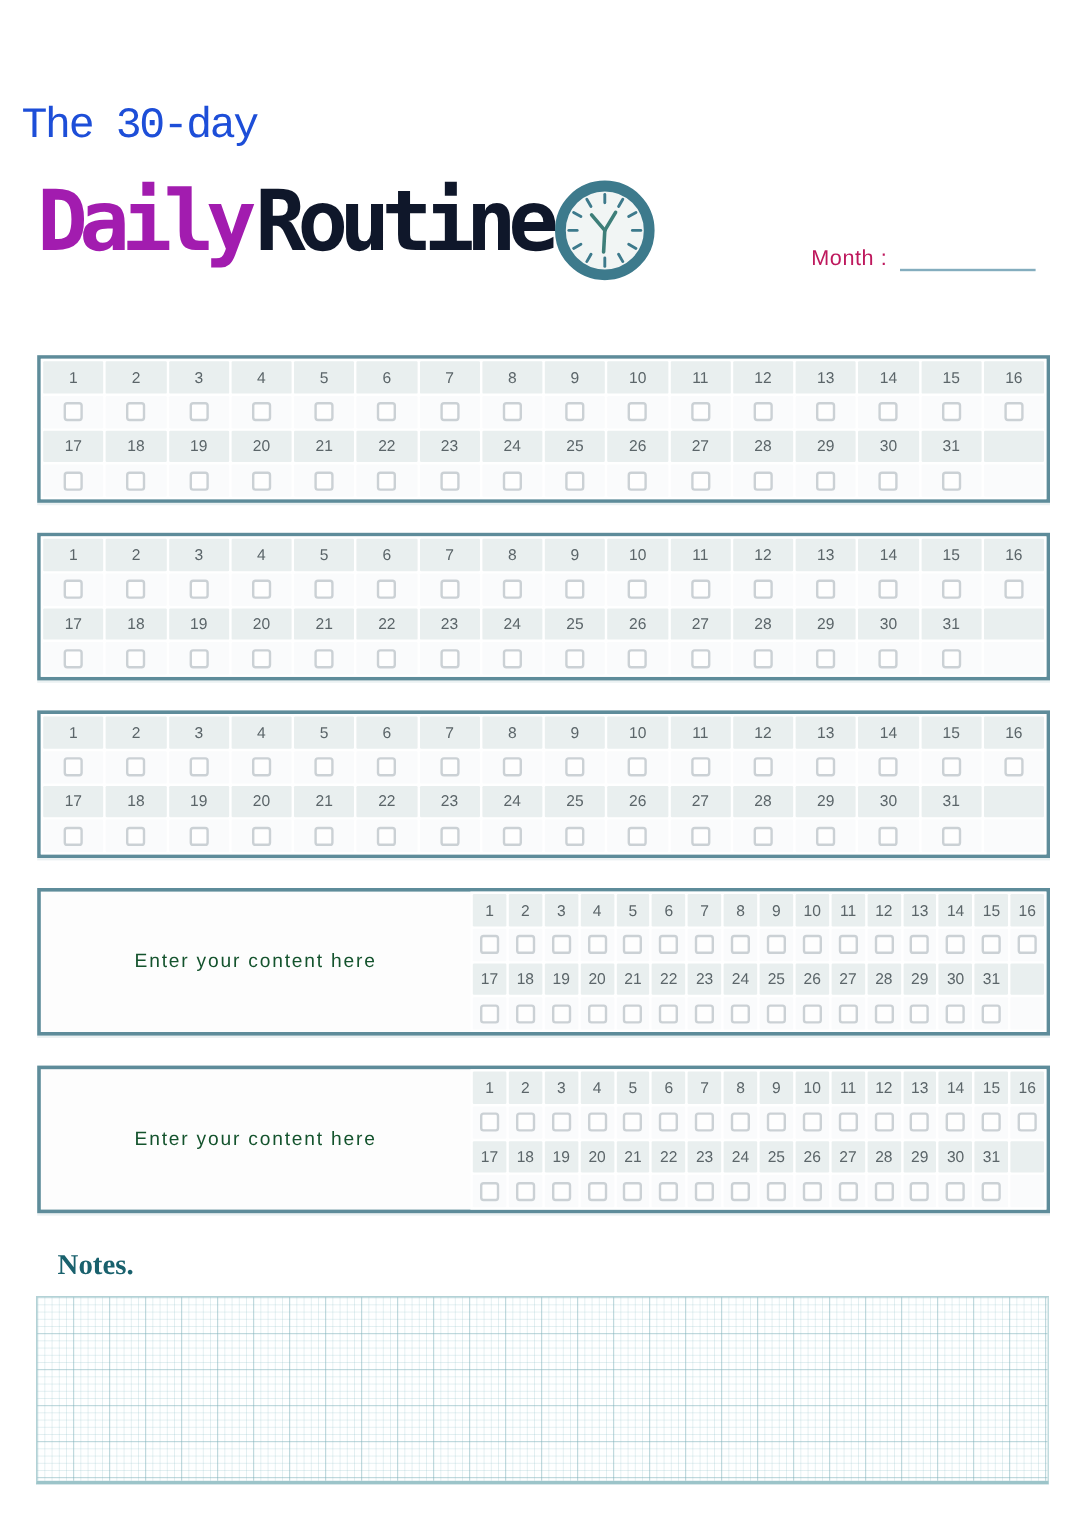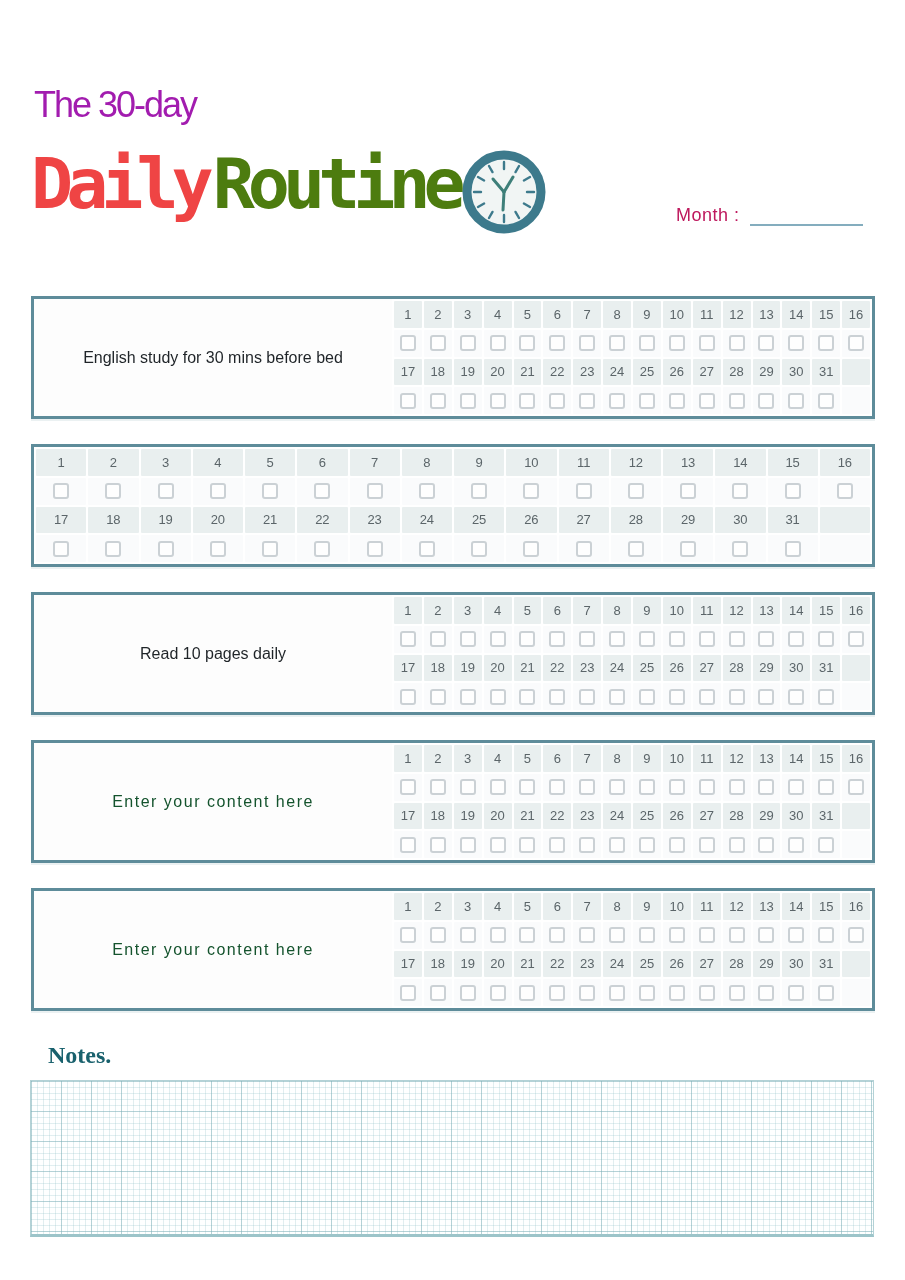--- a/index.html
+++ b/index.html
@@ -2,32 +2,32 @@
 <html><head>
 <meta charset="utf-8">
 <style>
   html,body{margin:0;padding:0;background:#ffffff;}
   .page{
     position:relative;width:905px;height:1280px;background:#ffffff;
     font-family:"Liberation Sans",sans-serif;overflow:hidden;
   }
   
   .title1{
-    position:absolute;left:34px;top:84px;
-    font-family:Liberation Sans, sans-serif;
-    font-size:36px;font-weight:500;letter-spacing:-2px;color:#a21caf;
+    position:absolute;left:18px;top:84px;
+    font-family:Liberation Mono, monospace;
+    font-size:36px;font-weight:500;letter-spacing:-2px;color:#1d4ed8;
   }
   .title2{
     position:absolute;left:31px;top:138px;height:92px;
     font-family:"DejaVu Sans Mono",monospace;
     font-weight:bold;font-size:70px;letter-spacing:-7px;line-height:92px;
     white-space:nowrap;
   }
-  .title2 .w1{color:#ef4444;}
-  .title2 .w2{color:#4d7c0f;margin-left:6px;}
+  .title2 .w1{color:#a21caf;}
+  .title2 .w2{color:#0f172a;margin-left:6px;}
   .clock{
     position:absolute;left:431px;top:12px;width:84px;height:84px;
   }
   .month{
     position:absolute;left:676px;top:204px;font-size:18px;color:#be185d;
     letter-spacing:0.5px;display:flex;align-items:flex-end;
   }
   .month-line{
     display:inline-block;width:113px;height:20px;margin-left:10px;
     border-bottom:2px solid #84ADBE;
@@ -109,21 +109,20 @@
     </span>
   </div>
 
   <div class="month">
     <span>Month :</span>
     <span class="month-line"></span>
   </div>
 
   <div class="trackers">
   <div class="tracker">
-    <div class="tracker-label">English study for 30 mins before bed</div>
     <div class="day-grid">
           <div class="grid-row">
             <div class="cell num-cell">1</div>
             <div class="cell num-cell">2</div>
             <div class="cell num-cell">3</div>
             <div class="cell num-cell">4</div>
             <div class="cell num-cell">5</div>
             <div class="cell num-cell">6</div>
             <div class="cell num-cell">7</div>
             <div class="cell num-cell">8</div>
@@ -388,21 +387,20 @@
             </div>
             <div class="cell box-cell">
               <span class="checkbox"></span>
             </div>
             <div class="cell box-cell"></div>
           </div>
         </div>
   </div>
 
   <div class="tracker">
-    <div class="tracker-label">Read 10 pages daily</div>
     <div class="day-grid">
           <div class="grid-row">
             <div class="cell num-cell">1</div>
             <div class="cell num-cell">2</div>
             <div class="cell num-cell">3</div>
             <div class="cell num-cell">4</div>
             <div class="cell num-cell">5</div>
             <div class="cell num-cell">6</div>
             <div class="cell num-cell">7</div>
             <div class="cell num-cell">8</div>

